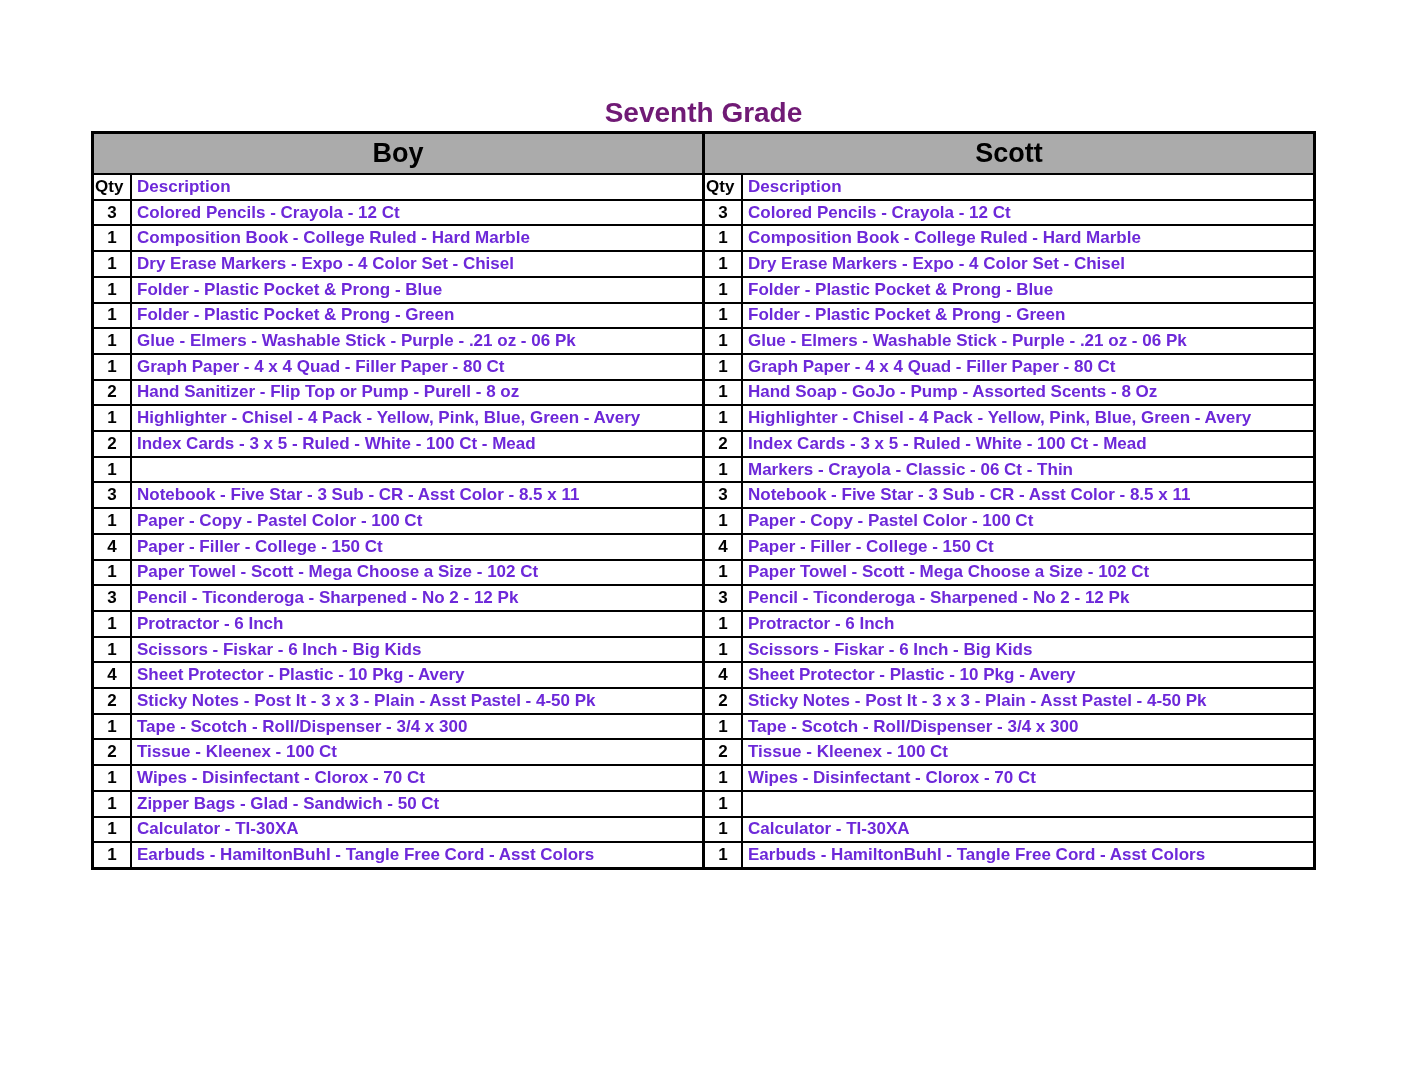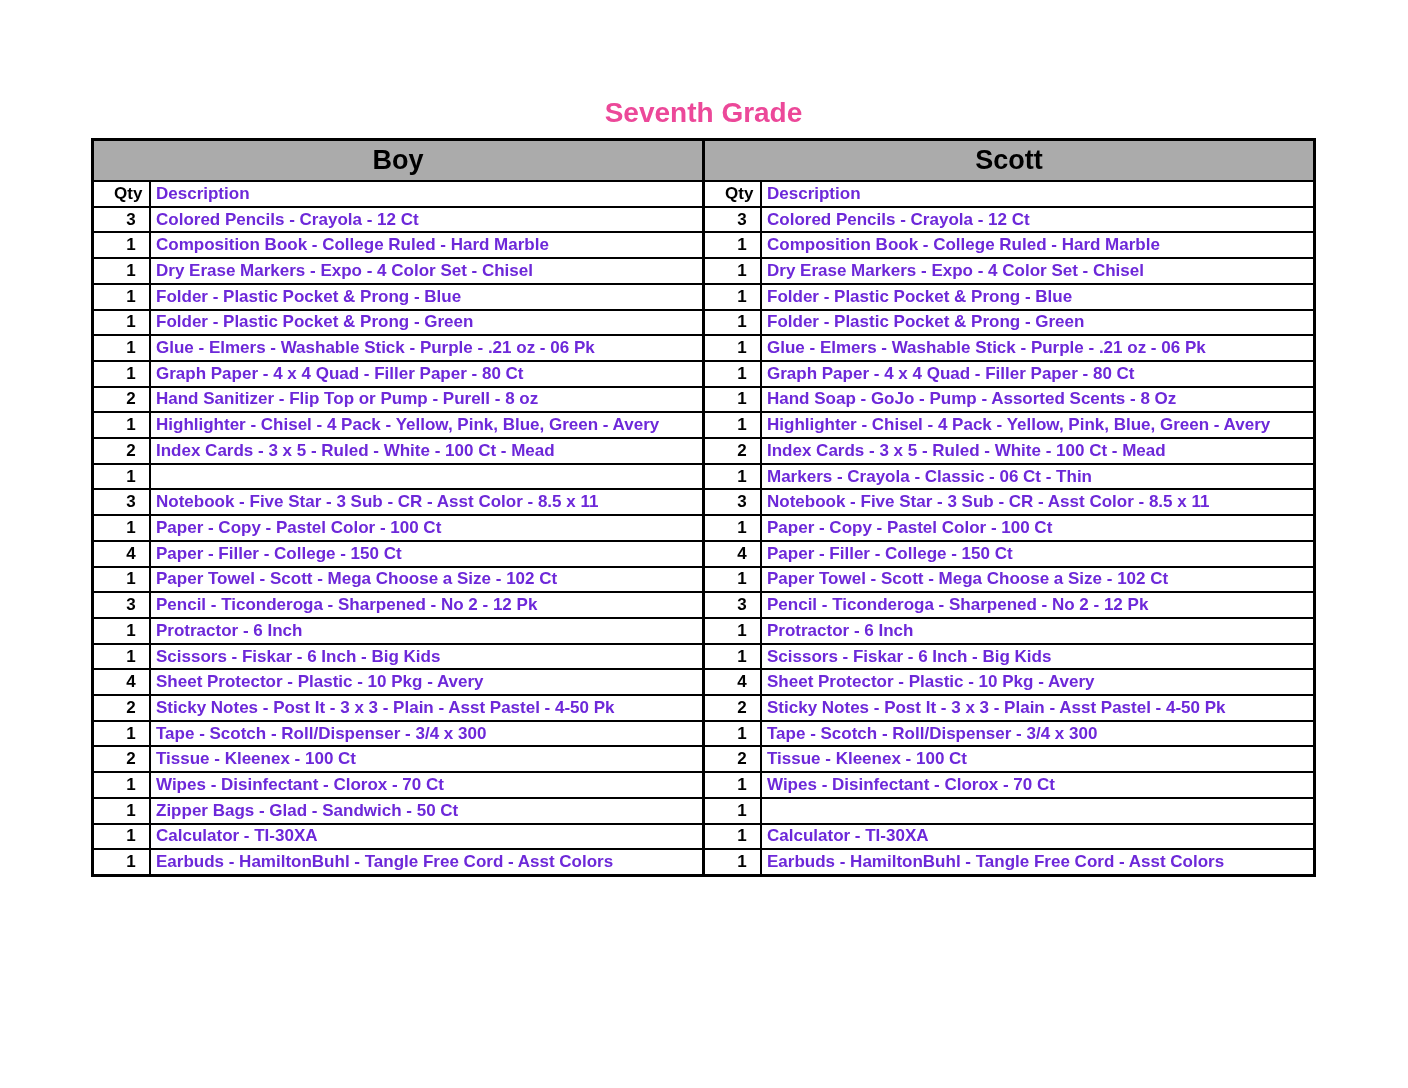--- a/index.html
+++ b/index.html
@@ -16,28 +16,28 @@
     overflow: hidden;
   }
   .title {
     position: absolute;
     left: 91px;
     top: 99px;
     width: 1225px;
     text-align: center;
     font-size: 28px;
     font-weight: bold;
-    color: #ec4899;
+    color: #701a75;
     line-height: 1;
     margin: 0;
   }
   .supply-table {
     position: absolute;
     left: 91px;
-    top: 138px;
+    top: 131px;
     width: 1225px;
     height: 739px;
     border: 3px solid #000000;
     box-sizing: border-box;
     display: flex;
     background: #ffffff;
   }
   .section {
     flex: 1 1 0;
     display: flex;
@@ -59,21 +59,20 @@
     font-size: 27px;
     font-weight: bold;
     color: #000000;
   }
   .row {
     flex: 1 1 0;
     display: flex;
     box-sizing: border-box;
     border-bottom: 2px solid #000000;
     min-height: 0;
-    padding-left: 19px;
   }
   .row:last-child {
     border-bottom: none;
   }
   .qty {
     flex: 0 0 38px;
     box-sizing: border-box;
     border-right: 2px solid #000000;
     display: flex;
     align-items: center;

